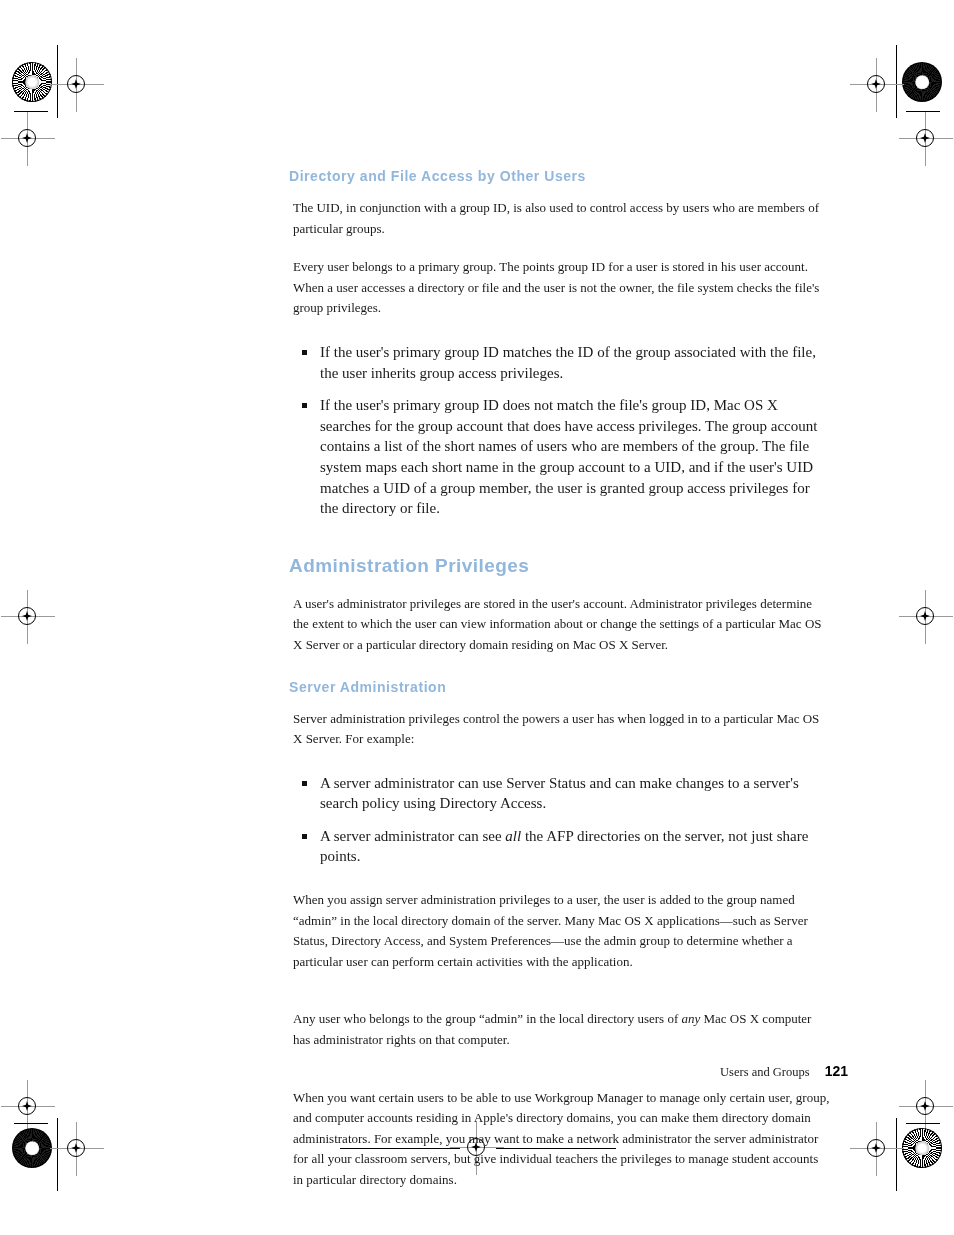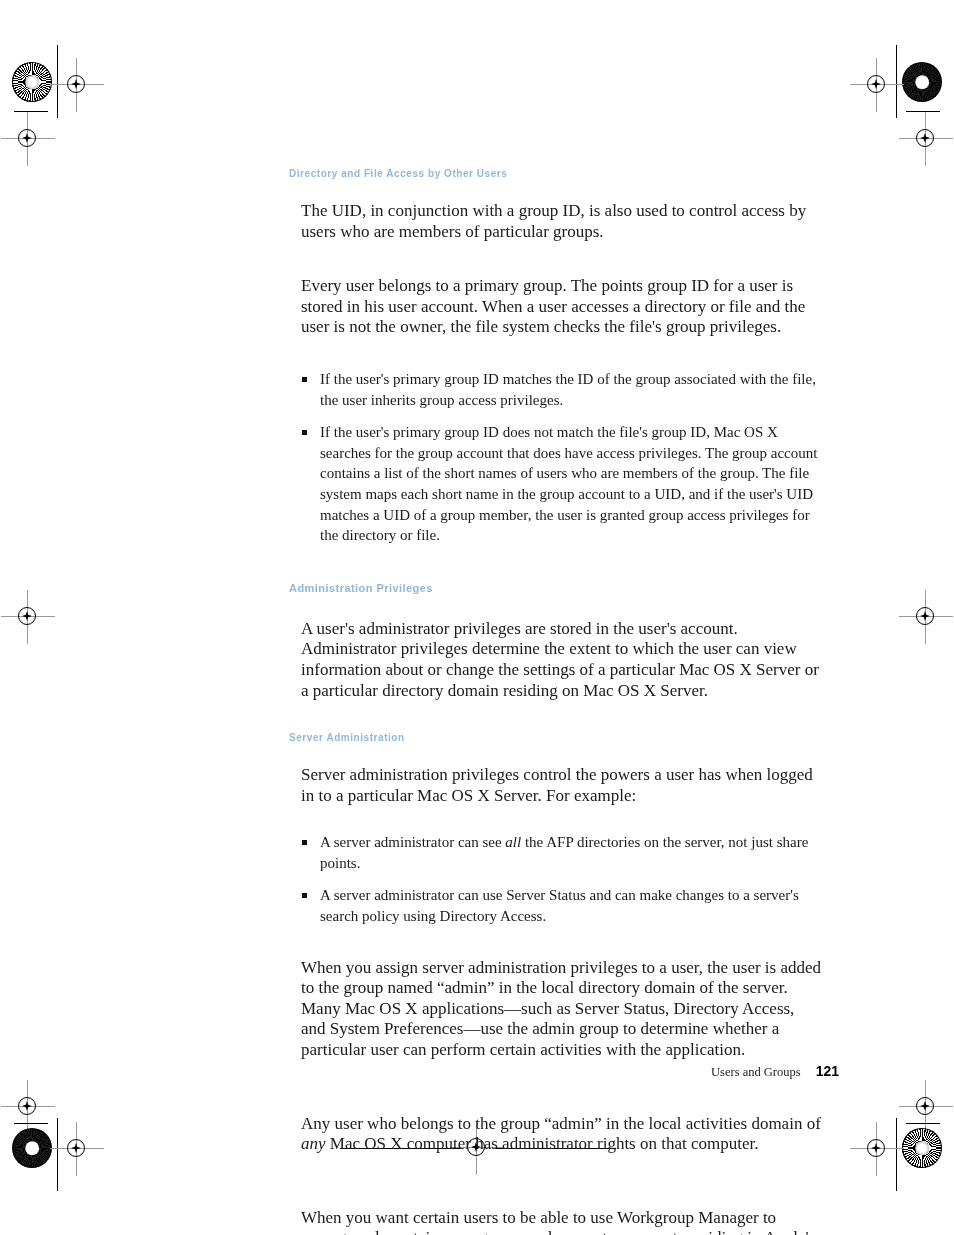--- a/index.html
+++ b/index.html
@@ -87,41 +87,41 @@
   
   #content {
     position: absolute;
     left: 289px;
     top: 168px;
     width: 546px;
   }
 
   h2.sec-title {
     font-family: "Liberation Sans", "DejaVu Sans", sans-serif;
-    font-size: 11px;
+    font-size: 19px;
     font-weight: bold;
     letter-spacing: 0.45px;
     color: #92b7dd;
     margin: 0;
     padding: 0;
   }
   h3.sub-title {
     font-family: "Liberation Sans", "DejaVu Sans", sans-serif;
-    font-size: 10px;
+    font-size: 14px;
     font-weight: bold;
     letter-spacing: 0.55px;
     color: #92b7dd;
     margin: 0;
     padding: 0;
   }
 
   p.body-text {
-    font-size: 17px;
+    font-size: 13px;
     line-height: 20.6px;
-    margin: 12px;
+    margin: 4px;
     padding: 0;
     text-align: left;
   }
 
   ul.bullets {
     list-style: none;
     margin: 0;
     padding: 0;
   }
   ul.bullets li {
@@ -147,21 +147,21 @@
   .gap-para { height: 10px; }
   .gap-list { height: 7px; }
   .gap-section-lg { height: 24px; }
   .gap-section-md { height: 19px; }
 
   em { font-style: italic; }
 
   
   #footer {
     position: absolute;
-    left: 293px;
+    left: 302px;
     top: 1062px;
     width: 546px;
     text-align: right;
     white-space: nowrap;
   }
   #footer .f-label {
     font-size: 12.5px;
     color: #1a1a1a;
   }
   #footer .f-page {
@@ -282,30 +282,30 @@
     <div class="gap-after-h2"></div>
     <p class="body-text">A user's administrator privileges are stored in the user's account. Administrator privileges determine the extent to which the user can view information about or change the settings of a particular Mac OS X Server or a particular directory domain residing on Mac OS X Server.</p>
 
     <div class="gap-section-md"></div>
 
     <h3 class="sub-title">Server Administration</h3>
     <div class="gap-after-h3"></div>
     <p class="body-text">Server administration privileges control the powers a user has when logged in to a particular Mac OS X Server. For example:</p>
     <div class="gap-list"></div>
     <ul class="bullets">
+      <li>A server administrator can use Server Status and can make changes to a server's search policy using Directory Access.</li>
       <li style="margin-top:7px;"><span>A server administrator can see </span><em>all</em><span> the AFP directories on the server, not just share points.</span></li>
-      <li>A server administrator can use Server Status and can make changes to a server's search policy using Directory Access.</li>
     </ul>
     <div class="gap-list"></div>
     <p class="body-text">When you assign server administration privileges to a user, the user is added to the group named “admin” in the local directory domain of the server. Many Mac OS X applications—such as Server Status, Directory Access, and System Preferences—use the admin group to determine whether a particular user can perform certain activities with the application.</p>
 
     <div class="gap-section-md"></div>
 
     <div class="gap-after-h3"></div>
-    <p class="body-text"><span>Any user who belongs to the group “admin” in the local activities domain of </span><em>any</em><span> Mac OS X computer has administrator rights on that computer.</span></p>
+    <p class="body-text"><span>Any user who belongs to the group “admin” in the local directory users of </span><em>any</em><span> Mac OS X computer has administrator rights on that computer.</span></p>
 
     <div class="gap-section-md"></div>
 
     <div class="gap-after-h3"></div>
     <p class="body-text">When you want certain users to be able to use Workgroup Manager to manage only certain user, group, and computer accounts residing in Apple's directory domains, you can make them directory domain administrators. For example, you may want to make a network administrator the server administrator for all your classroom servers, but give individual teachers the privileges to manage student accounts in particular directory domains.</p>
 
   </div>
 
   <div id="footer">
     <span class="f-label">Users and Groups</span><span class="f-page">121</span>

